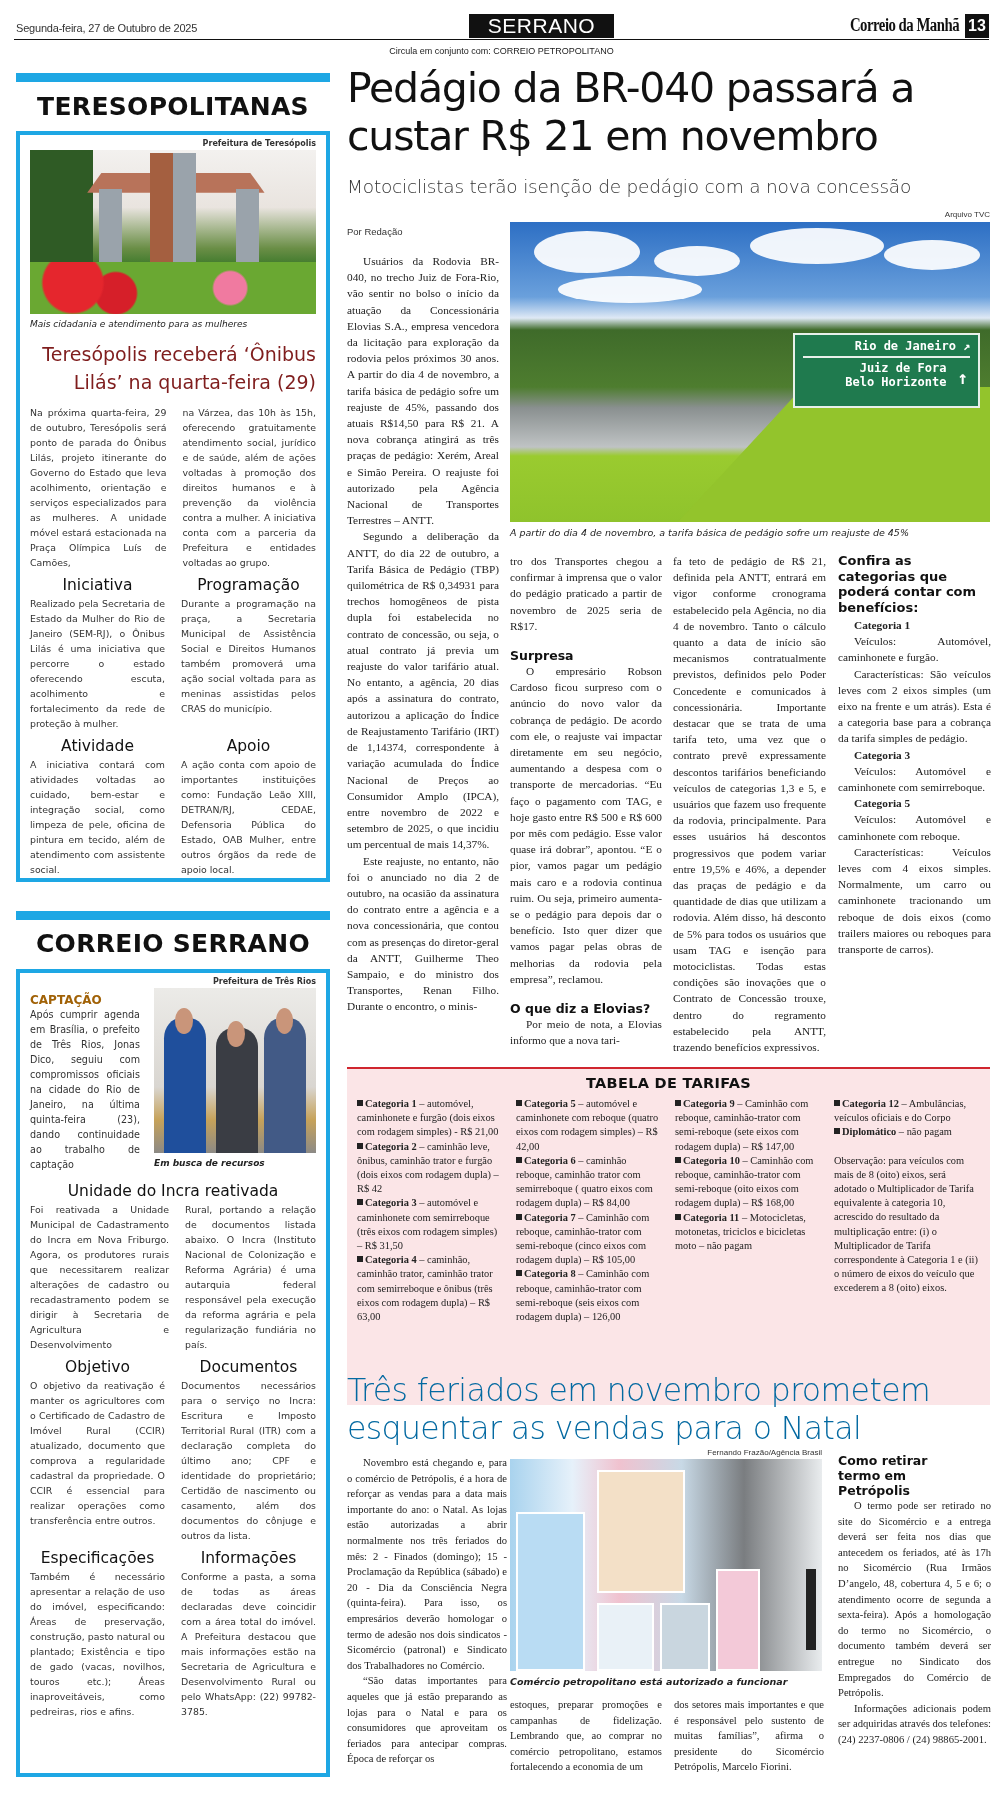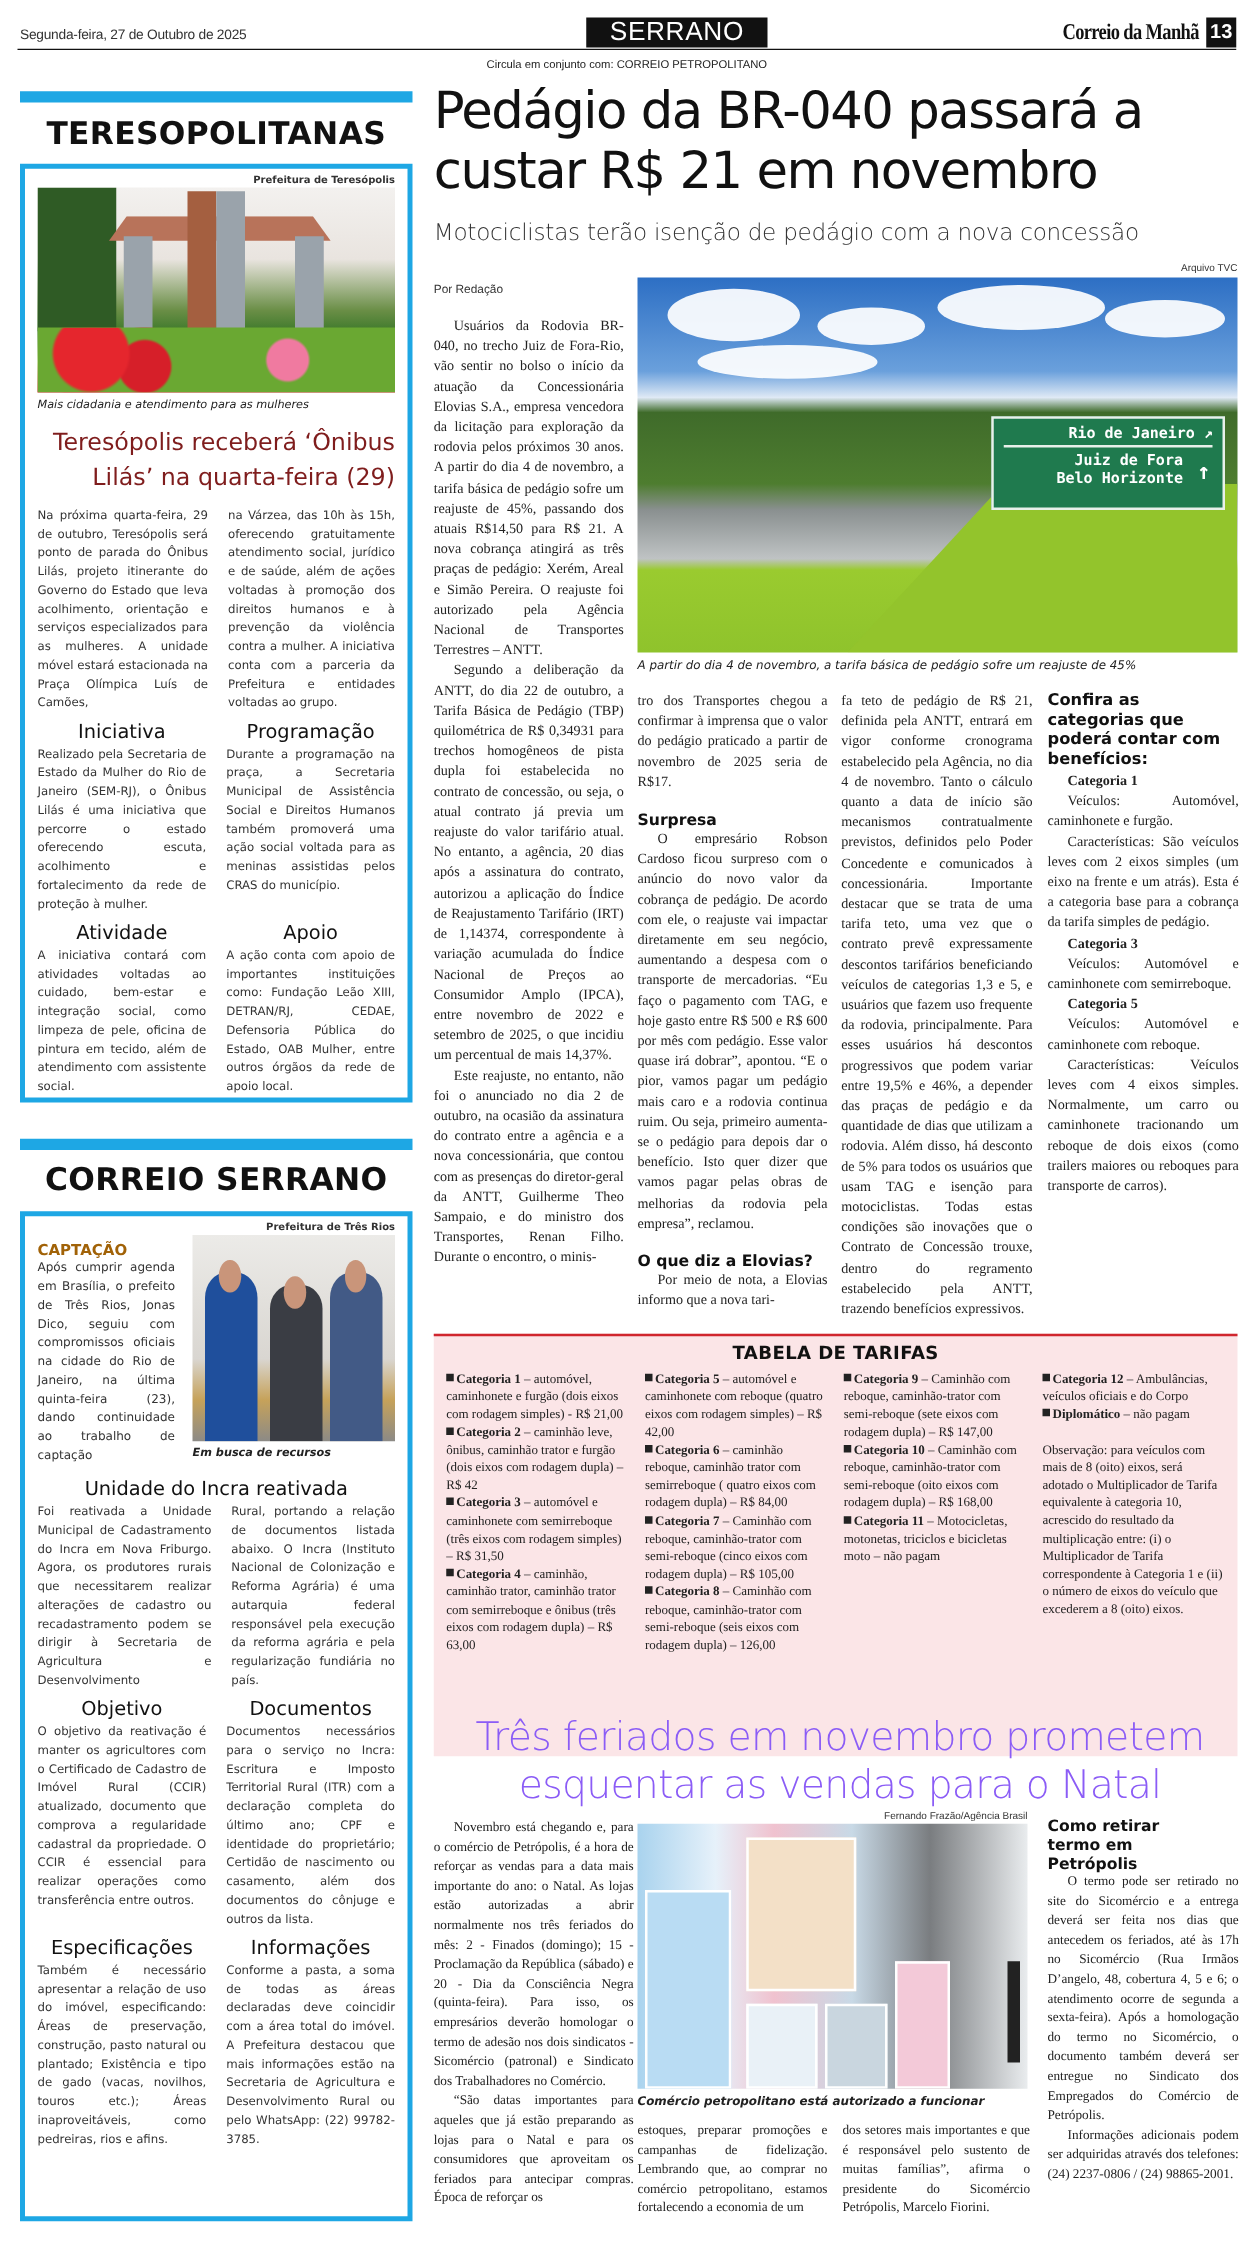--- a/index.html
+++ b/index.html
@@ -57,21 +57,21 @@
   .inline-h { font: bold 12.5px "DejaVu Sans", sans-serif; color: #111; margin-top: 14px; }
   .col { position: absolute; }
 
   .table-box { position: absolute; left: 347px; top: 1067px; width: 643px; height: 338px; background: #fbe5e7; border-top: 2px solid #d0262e; }
   .table-title { text-align: center; font: bold 14.5px "DejaVu Sans", sans-serif; color: #111; margin-top: 6px; letter-spacing: 0.3px; }
   .table-cols { display: flex; gap: 13px; padding: 6px 10px 0 10px; }
   .table-cols > div { flex: 1; font: 10.4px/14.2px "Liberation Serif", serif; color: #222; }
   .tar-item b { font-weight: bold; }
   .tar-item .sq { display: inline-block; width: 6px; height: 6px; background: #222; margin-right: 2px; vertical-align: 1px; }
 
-  .headline2 { position: absolute; left: 347px; top: 1371px; width: 650px; font: 31.5px/38px "DejaVu Sans", sans-serif; color: #8b5cf6; letter-spacing: -0.6px; font-weight: 300; text-align: center; }
+  .headline2 { position: absolute; left: 347px; top: 1371px; width: 650px; font: 31.5px/38px "DejaVu Sans", sans-serif; color: #0369a1; letter-spacing: -0.6px; font-weight: 300; }
 </style>
 </head>
 <body>
 
 <header class="masthead">
   <span class="mh-date">Segunda-feira, 27 de Outubro de 2025</span>
   <span class="mh-section">SERRANO</span>
   <span class="mh-brand">Correio da Manhã</span>
   <span class="mh-page">13</span>
 </header>

